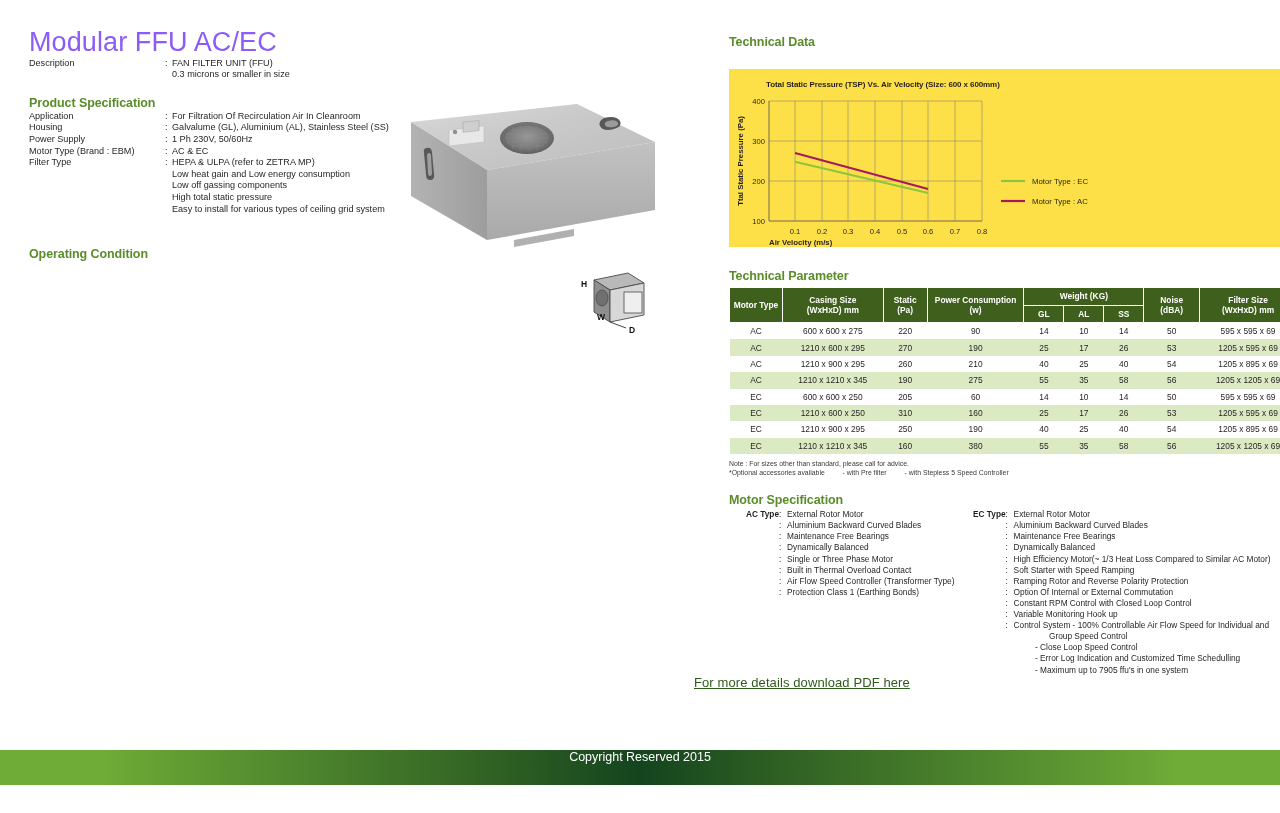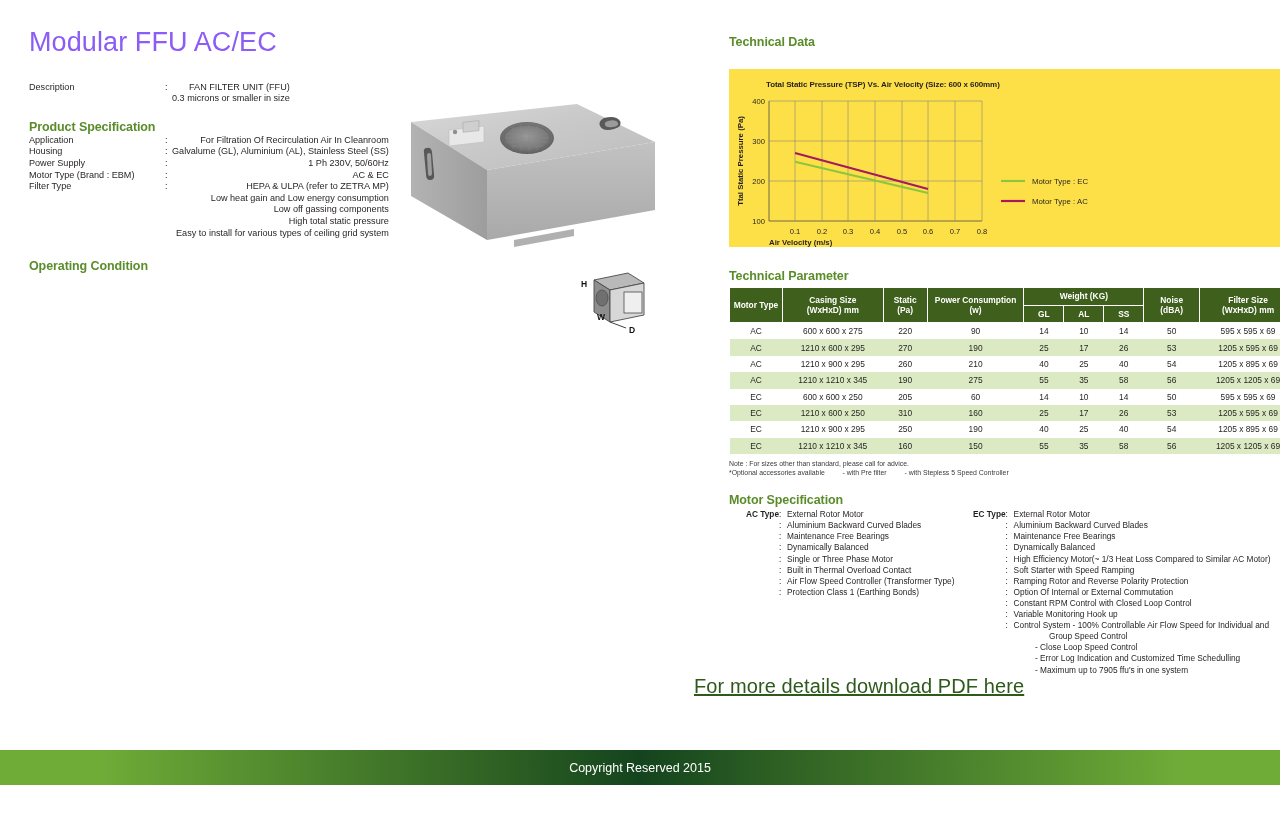--- a/index.html
+++ b/index.html
@@ -22,25 +22,25 @@
 
   .sec-head {
     font-size: 12.5px; font-weight: bold; color: #5a8d2a;
     margin-bottom: 1px; letter-spacing: -0.1px;
   }
 
   .spec-table { border-collapse: collapse; font-size: 9.1px; line-height: 11.6px; }
   .spec-table td { vertical-align: top; padding: 0; }
   .spec-label { width: 136px; white-space: nowrap; }
   .spec-colon { width: 7px; }
-  .spec-val { white-space: nowrap; text-align: right; }
-
-  .desc-block { margin-top: 24px; }
+  .spec-val { white-space: nowrap; }
+
+  .desc-block { }
   .spec-block { margin-top: 15px; }
-  .oper-block { margin-top: 20px; }
+  .oper-block { margin-top: 32px; }
 
   
   .photo-wrap { position: absolute; left: 399px; top: 100px; width: 268px; height: 160px; }
   .photo-wrap svg { display: block; }
 
   
   .dim-wrap { position: absolute; left: 576px; top: 270px; width: 82px; height: 66px; }
   .dim-wrap svg { display: block; }
 
   
@@ -91,29 +91,29 @@
   .mrow { display: flex; }
   .mtype { font-weight: bold; white-space: nowrap; }
   .mcolon { width: 8px; flex: 0 0 8px; }
   .mtxt { flex: 1; }
   .sub1 { padding-left: 76px; }
   .sub2 { padding-left: 62px; }
 
   
   .pdf-link {
     position: absolute; left: 694px; top: 675px;
-    font-size: 20px; color: #2d5a1b; text-decoration: underline;
+    font-size: 13px; color: #2d5a1b; text-decoration: underline;
     letter-spacing: 0.1px; cursor: pointer;
   }
 
   
   .footer {
     position: absolute; left: 0; top: 750px; width: 1280px; height: 35px;
     background: linear-gradient(to right, #6eab37 0%, #6eab37 8%, #2c5e23 40%, #14441e 50%, #2c5e23 60%, #6eab37 92%, #6eab37 100%);
-    display: flex; align-items: center; justify-content: center;
+    display: flex; align-items: flex-start; justify-content: center;
   }
   .footer-text { color: #ffffff; font-size: 12.5px; }
 </style>
 </head>
 <body>
 
 <div class="page">
 
   <div class="left-col">
 
@@ -423,21 +423,21 @@
           <td>40</td>
           <td>25</td>
           <td>40</td>
           <td>54</td>
           <td>1205 x 895 x 69</td>
         </tr>
         <tr class="alt">
           <td>EC</td>
           <td>1210 x 1210 x 345</td>
           <td>160</td>
-          <td>150</td>
+          <td>380</td>
           <td>55</td>
           <td>35</td>
           <td>58</td>
           <td>56</td>
           <td>1205 x 1205 x 69</td>
         </tr>
       </tbody>
     </table>
 
     <div class="note">

